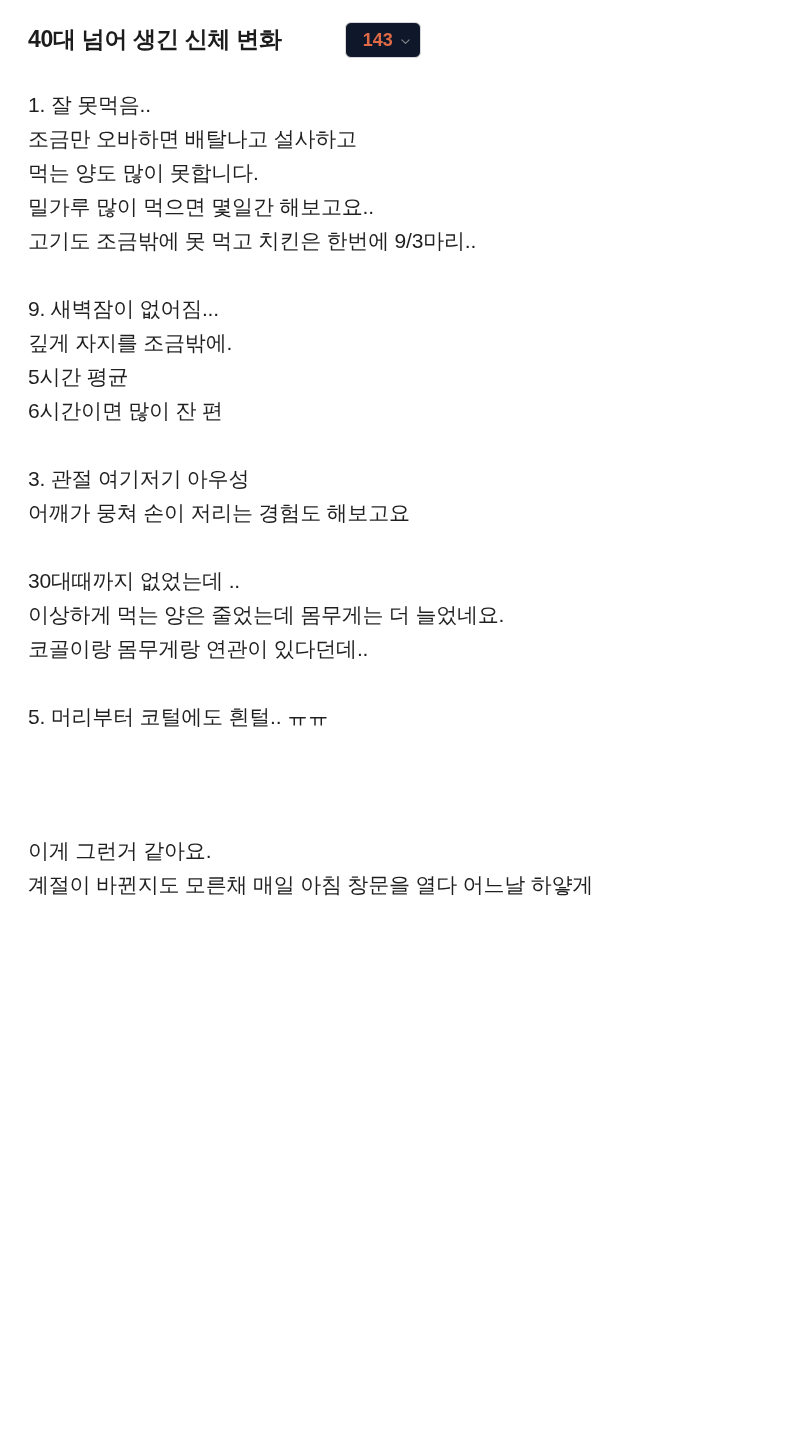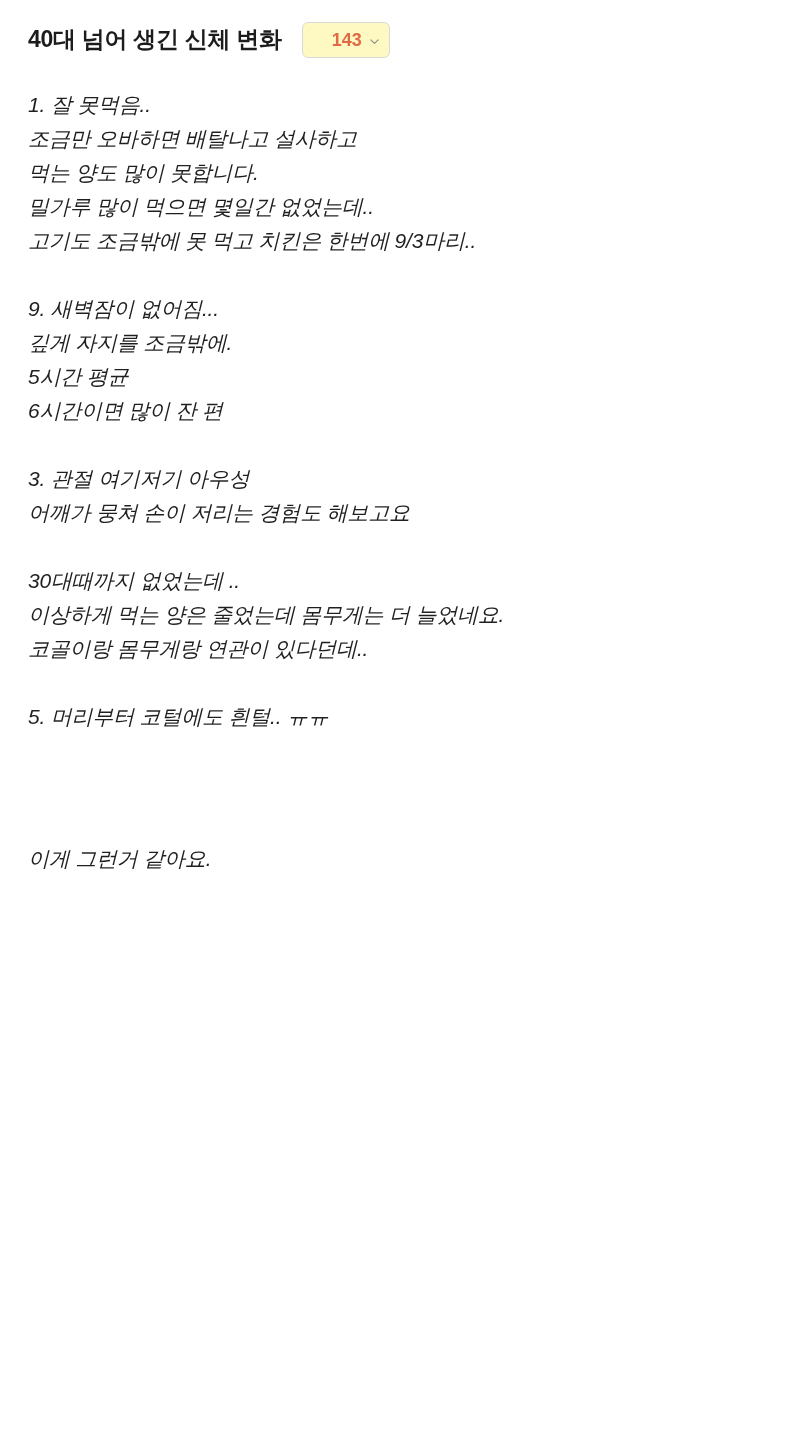--- a/index.html
+++ b/index.html
@@ -18,40 +18,41 @@
     width: 800px;
     min-height: 1441px;
     box-sizing: border-box;
     padding: 22px 28px 20px 28px;
     background: #ffffff;
     position: relative;
   }
   .title-row {
     display: flex;
     align-items: center;
-    gap: 20px;
+    gap: 26px;
     margin-bottom: 30px;
   }
   .post-title {
     font-size: 23px;
     font-weight: 700;
     letter-spacing: -0.3px;
     color: #1c1c1c;
     line-height: 1.3;
   }
   .count-chip {
     display: inline-flex;
     align-items: center;
     gap: 7px;
     border: 1px solid #d9d9d9;
     border-radius: 6px;
-    background: #fef9c3;
-    padding: 5px 9px 5px 29px;
+    background: #0f172a;
+    padding: 5px 9px 5px 17px;
     height: 24px;
     box-sizing: content-box;
+    margin-left: 37px;
   }
   .count-value {
     font-size: 18px;
     font-weight: 600;
     color: #e06a45;
     line-height: 1;
   }
   .chevron {
     width: 11px;
     height: 11px;
@@ -60,22 +61,21 @@
     top: 1px;
   }
   .chevron svg { display: block; }
   .body {
     font-size: 21px;
     line-height: 1.62;
     letter-spacing: -0.2px;
     color: #1f1f1f;
   }
   .para {
-    margin: 8px 0 34px 0;
-    font-style: italic;
+    margin: 0 0 34px 0;
   }
   .line {
     display: block;
     white-space: pre-wrap;
   }
   .spacer-block {
     height: 66px;
   }
   .para.last { margin-bottom: 0; }
 </style>
@@ -95,21 +95,21 @@
       </span>
     </div>
   </div>
 
   <div class="body">
 
     <p class="para">
       <span class="line">1. 잘 못먹음..</span>
       <span class="line">조금만 오바하면 배탈나고 설사하고</span>
       <span class="line">먹는 양도 많이 못합니다.</span>
-      <span class="line">밀가루 많이 먹으면 몇일간 없었는데..</span>
+      <span class="line">밀가루 많이 먹으면 몇일간 해보고요..</span>
       <span class="line">고기도 조금밖에 못 먹고 치킨은 한번에 9/3마리..</span>
     </p>
 
     <p class="para">
       <span class="line">9. 새벽잠이 없어짐...</span>
       <span class="line">깊게 자지를 조금밖에.</span>
       <span class="line">5시간 평균</span>
       <span class="line">6시간이면 많이 잔 편</span>
     </p>
 
@@ -125,16 +125,17 @@
     </p>
 
     <p class="para">
       <span class="line">5. 머리부터 코털에도 흰털.. ㅠㅠ</span>
     </p>
 
     <div class="spacer-block"></div>
 
     <p class="para last">
       <span class="line">이게 그런거 같아요.</span>
+      <span class="line">계절이 바뀐지도 모른채 매일 아침 창문을 열다 어느날 하얗게</span>
     </p>
 
   </div>
 </div>
 
 </body></html>

